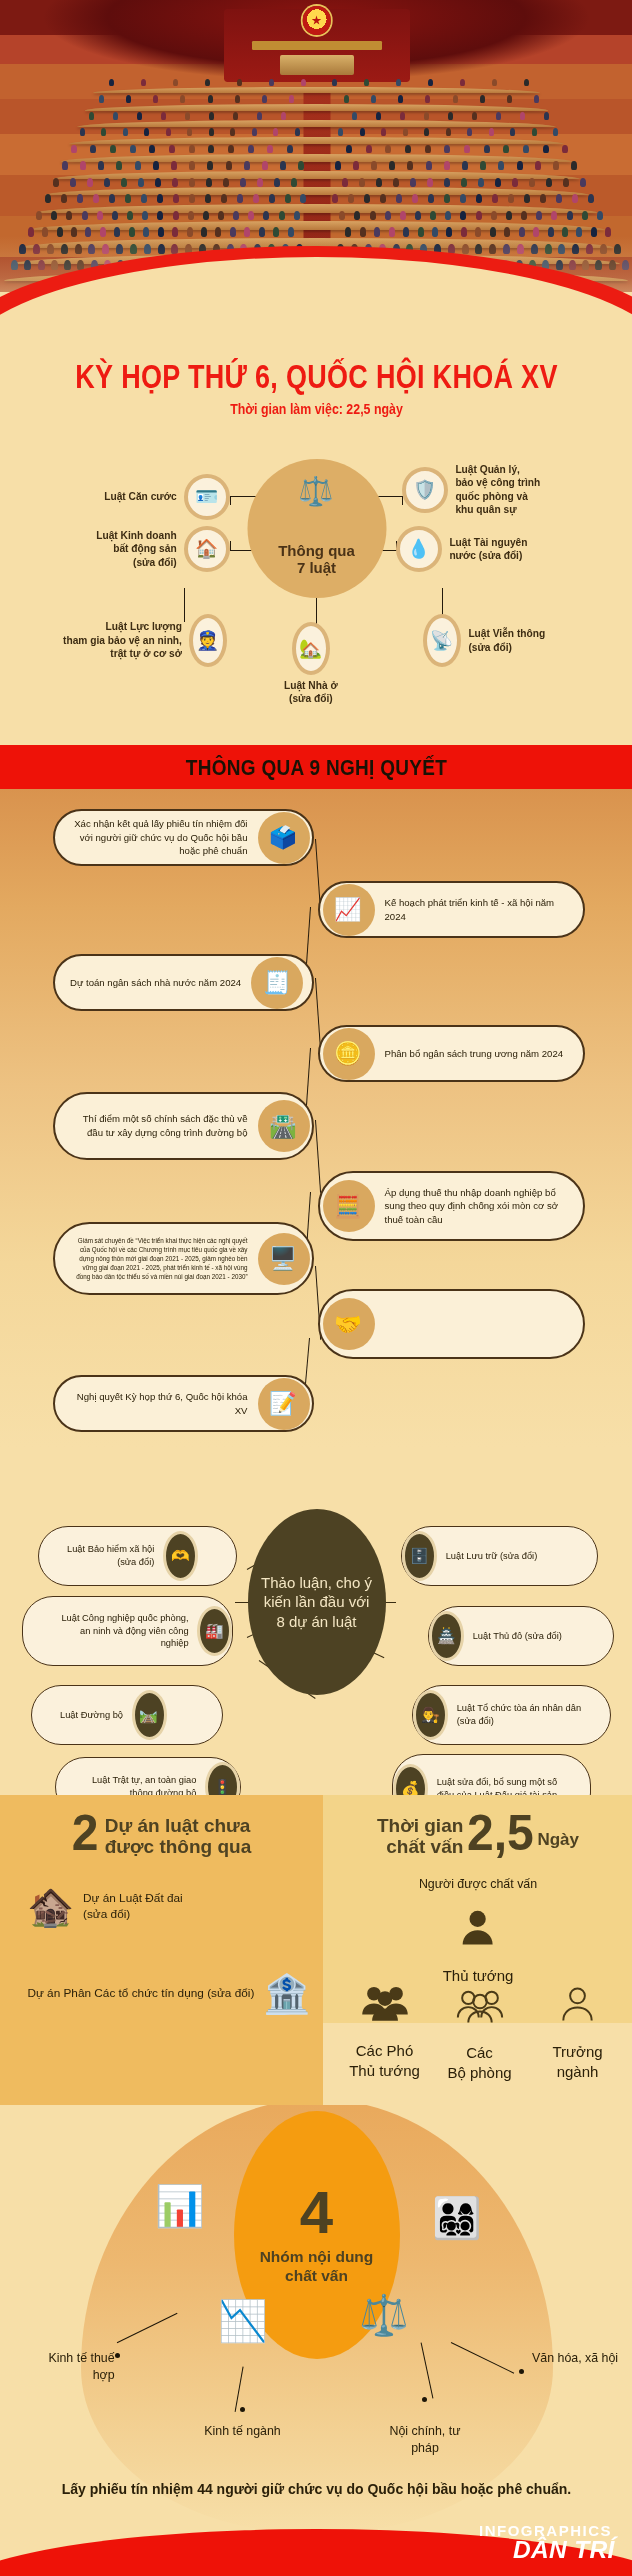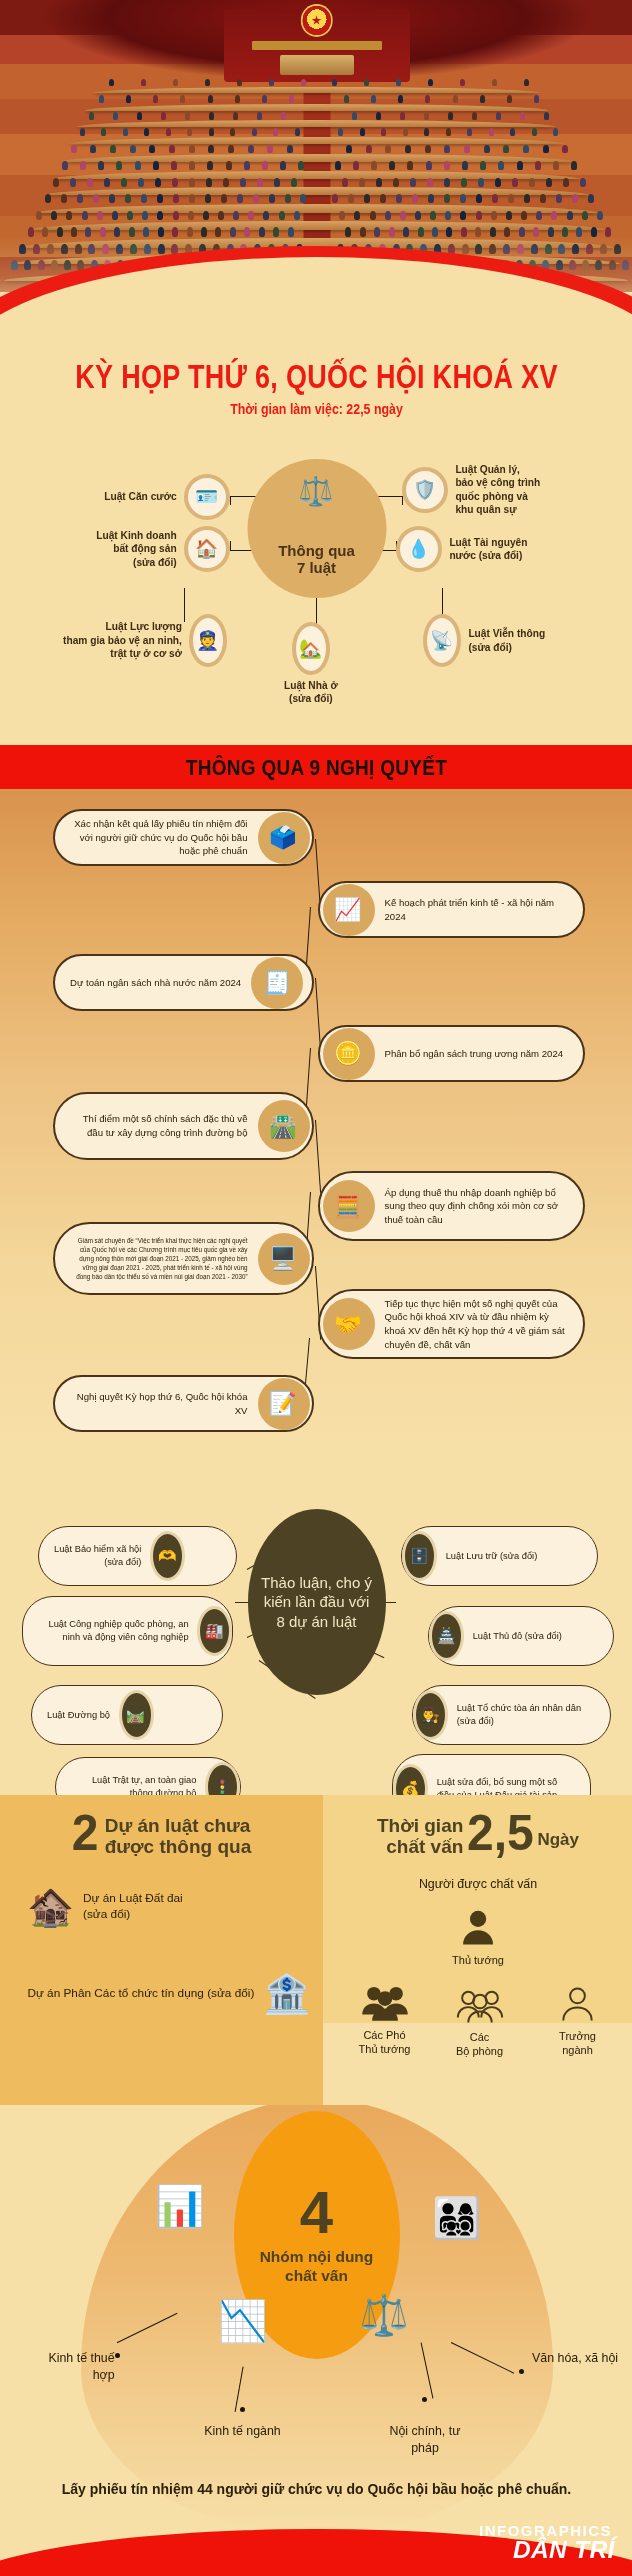--- a/index.html
+++ b/index.html
@@ -158,42 +158,42 @@
     position:absolute; display:flex; align-items:center;
     background:#FBF1DC; border:1.9px solid #4A3318; border-radius:31px; height:60px;
   }
   .cap .cico {
     width:35px;height:50px;border-radius:50%;
     background:#4D4223;border:3.1px solid #E6D3A8;
     display:flex;align-items:center;justify-content:center;font-size:15px;flex:0 0 auto;
   }
   .cap .ctxt{ font-size:9.3px; line-height:1.38; color:#2b2009; padding:0 8.7px; }
   .cap.left  { flex-direction:row; }
-  .cap.left .ctxt { text-align:right; padding-left:15px; }
+  .cap.left .ctxt { text-align:right; padding-left:28px; }
   .cap.right .ctxt{ text-align:left;  padding-right:13.7px; }
   .spoke{ position:absolute; height:1px; background:#3a2d12; transform-origin:left center; }
 
   
   .sec4 { position:absolute; left:0; top:1795px; width:633px; height:310px; display:flex; }
   .col-a { width:323px; height:310px; background:#EFBB5F; position:relative; }
   .col-b { width:310px; height:228px; background:#F3D489; position:relative; }
   .bigstat { position:absolute; left:0; top:17.4px; width:100%; display:flex;
              align-items:flex-start; justify-content:center; gap:6.2px; }
   .bignum { font-size:48px; font-weight:bold; color:#4E4222; line-height:.88; transform:scaleY(1.05); }
   .bigtxt { font-size:19px; font-weight:bold; color:#4E4222; line-height:1.1; padding-top:3.7px; }
   .bigtxt.r { text-align:right; }
   .unit { font-size:17px; font-weight:bold; color:#4E4222; align-self:flex-end; padding-bottom:7.4px; }
   .rowitem { position:absolute; display:flex; align-items:center; gap:8.7px; }
   .rowitem .art { font-size:38px; line-height:1; }
   .rowitem .lbl { font-size:11.8px; line-height:1.35; color:#2b2009; }
 
   .qlabel { position:absolute; left:0; top:82px; width:100%; text-align:center;
             font-size:12.4px; color:#2b2009; }
   .person { position:absolute; text-align:center; }
-  .person .pname { font-size:11px; line-height:1.3; color:#2b2009; margin-top:4px; }
+  .person .pname { font-size:15px; line-height:1.3; color:#2b2009; margin-top:17px; }
 
   
   .sec5 { position:absolute; left:0; top:2105px; width:633px; height:471px; background:#F7DFA8; overflow:hidden; }
   .dome {
     position:absolute; left:50%; top:-6.2px; transform:translateX(-50%);
     width:472px; height:434px; border-radius:50% 50% 48% 48% / 62% 62% 38% 38%;
     background:linear-gradient(#E9A95C 0%, #EDB870 38%, #F2CE8F 72%, #F7DFA8 100%);
   }
   .hub4 {
     position:absolute; left:50%; top:6.2px; transform:translateX(-50%);
@@ -725,21 +725,20 @@
       <div class="txt">Áp dụng thuế thu nhập doanh nghiệp bổ sung theo quy định chống xói mòn cơ sở thuế toàn cầu</div>
     </div>
 
     <div class="pill left" style="left:53px;top:433px;width:261px;min-height:73px">
       <div class="txt small">Giám sát chuyên đề “Việc triển khai thực hiện các nghị quyết của Quốc hội về các Chương trình mục tiêu quốc gia về xây dựng nông thôn mới giai đoạn 2021 - 2025, giảm nghèo bền vững giai đoạn 2021 - 2025, phát triển kinh tế - xã hội vùng đồng bào dân tộc thiểu số và miền núi giai đoạn 2021 - 2030”</div>
       <div class="ico">🖥️</div>
     </div>
 
     <div class="pill right" style="left:318px;top:500px;width:267px;min-height:70px">
       <div class="ico">🤝</div>
-      <div class="txt">Tiếp tục thực hiện một số nghị quyết của Quốc hội khoá XIV và từ đầu nhiệm kỳ khoá XV đến hết Kỳ họp thứ 4 về giám sát chuyên đề, chất vấn</div>
     </div>
 
     <div class="pill left" style="left:53px;top:586px;width:261px">
       <div class="txt">Nghị quyết Kỳ họp thứ 6, Quốc hội khóa XV</div>
       <div class="ico">📝</div>
     </div>
   </div>
 
   <div class="sec8">
     <div class="spoke" style="left:247px;top:122px;width:65px;transform:rotate(-30deg)"></div>

